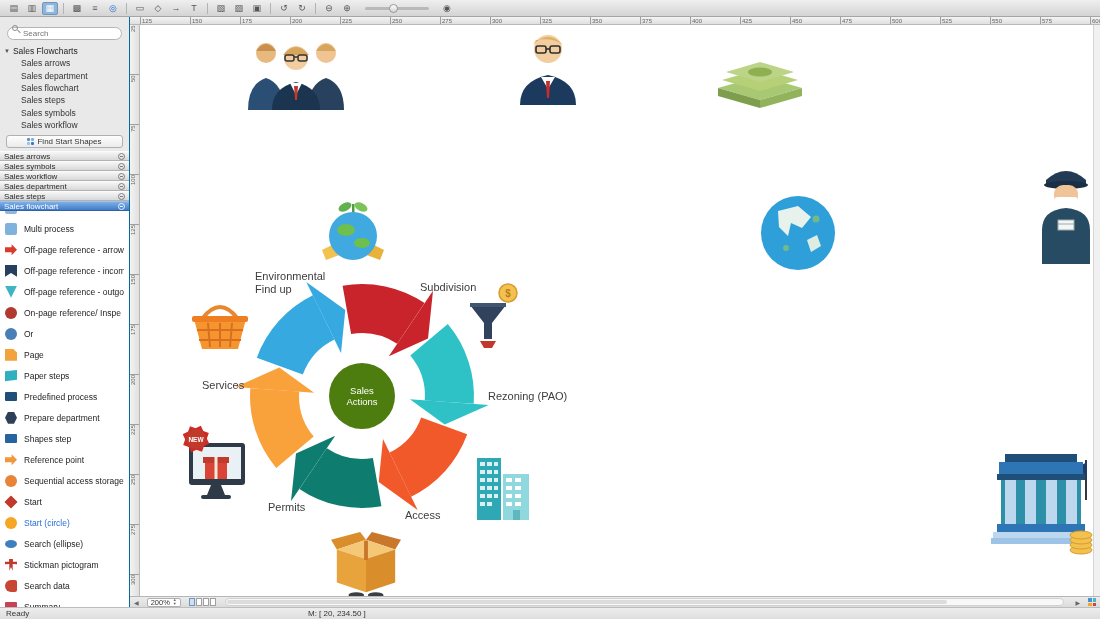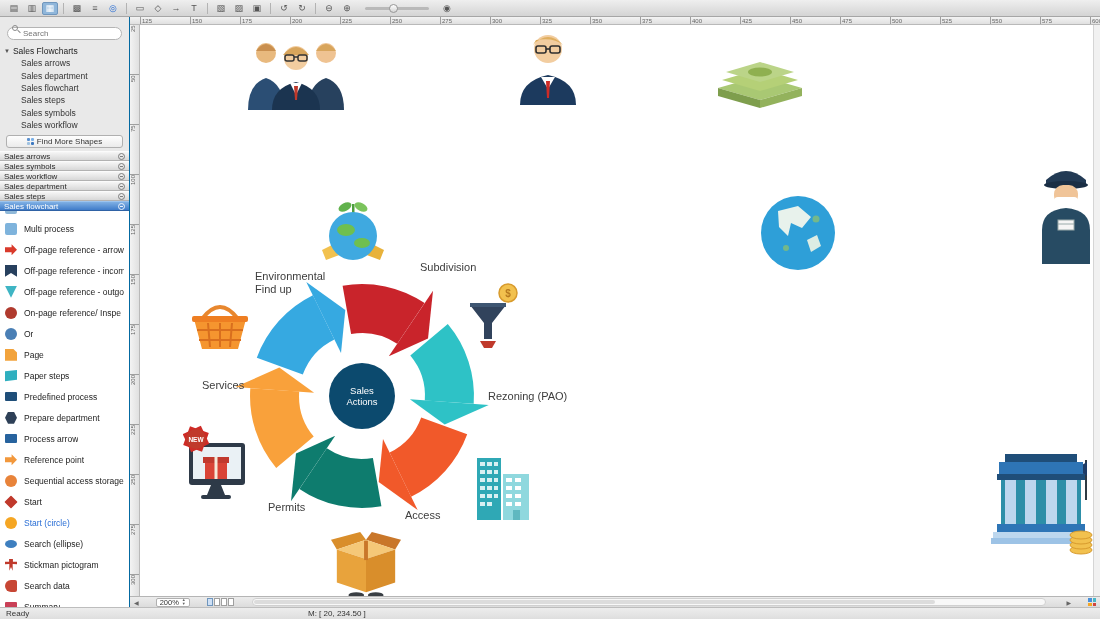--- a/index.html
+++ b/index.html
@@ -63,27 +63,27 @@
   .v-ruler{width:10px;flex:none;background:linear-gradient(90deg,#f3f3f3,#e0e0e0);border-right:1px solid #b9b9b9;display:flex;flex-direction:column;overflow:hidden}
   .v-tick{height:50px;flex:none;border-top:1px solid #9f9f9f;font-size:6px;color:#666;writing-mode:vertical-rl;transform:rotate(180deg);padding-top:1px;display:flex;justify-content:flex-end}
   .canvas{flex:1;background:#fff;position:relative;overflow:hidden}
   .vscroll{width:7px;flex:none;background:#f1f1f1;border-left:1px solid #d5d5d5}
   .clip{position:absolute}
   .clip svg{width:100%;height:100%;display:block}
   .cycle{position:absolute;left:77px;top:226px;width:290px;height:290px}
   .center-circle{position:absolute;left:189px;top:338px;width:66px;height:66px;border-radius:50%;display:flex;align-items:center;justify-content:center;text-align:center;color:#fff;font-size:9.5px;line-height:1.2;padding:0 12px}
   .dlabel{position:absolute;font-size:11px;color:#3d3d3d;line-height:1.15}
   .lbl-0{left:115px;top:245px;width:80px}
-  .lbl-1{left:280px;top:236px}
+  .lbl-1{left:280px;top:256px}
   .lbl-2{left:348px;top:365px}
   .lbl-3{left:265px;top:484px}
   .lbl-4{left:128px;top:476px}
   .lbl-5{left:62px;top:354px}
   
-  .bottombar{height:11px;flex:none;background:linear-gradient(#ececec,#dcdcdc);border-top:1px solid #b5b5b5;display:flex;align-items:center;font-size:7.5px;color:#444;gap:15px;padding:0 2px}
+  .bottombar{height:11px;flex:none;background:linear-gradient(#ececec,#dcdcdc);border-top:1px solid #b5b5b5;display:flex;align-items:center;font-size:7.5px;color:#444;gap:6px;padding:0 2px}
   .bb-btn{font-size:6px;color:#666;padding:0 2px}
   .zoombox{height:9px;border:1px solid #b0b0b0;background:#fff;border-radius:2px;display:flex;align-items:center;padding:0 3px;font-size:7.5px;color:#333;gap:3px}
   .stepper{display:flex;flex-direction:column;font-size:4px;color:#666;line-height:1.1}
   .pages{display:flex;gap:1px;margin-left:2px}
   .pg{width:6px;height:8px;border:1px solid #9f9f9f;background:#fff}
   .pg.active{background:#cfe0f5;border-color:#6f96bd}
   .hscroll{flex:1;height:8px;background:#f8f8f8;border:1px solid #d0d0d0;border-radius:4px;margin:0 3px;position:relative}
   .hthumb{position:absolute;left:1px;top:1px;bottom:1px;width:86%;background:#dcdcdc;border-radius:3px}
   .grid-badge{width:8px;height:8px;display:grid;grid-template-columns:1fr 1fr;gap:1px;margin-right:2px}
   .grid-badge i{background:#4a90d9}
@@ -227,21 +227,21 @@
             <div class="tree-item">Sales workflow</div>
           </div>
       </div>
       <button class="findmore">
         <span class="fm-grid">
             <i></i>
             <i></i>
             <i></i>
             <i></i>
           </span>
-        <span>Find More Shapes</span>
+        <span>Find Start Shapes</span>
       </button>
       <div>
 
           <div class="section">
             <span>Sales arrows</span>
             <span class="sec-ic"></span>
           </div>
 
           <div class="section">
             <span>Sales symbols</span>
@@ -320,21 +320,21 @@
             <span class="shape-label">Predefined process</span>
           </div>
 
           <div class="shape-row">
             <span class="si hex" style="background: rgb(46, 64, 87);"></span>
             <span class="shape-label">Prepare department</span>
           </div>
 
           <div class="shape-row">
             <span class="si rect" style="background: rgb(39, 99, 158);"></span>
-            <span class="shape-label">Process arrow</span>
+            <span class="shape-label">Shapes step</span>
           </div>
 
           <div class="shape-row">
             <span class="si arrow" style="background: rgb(242, 152, 60);"></span>
             <span class="shape-label">Reference point</span>
           </div>
 
           <div class="shape-row">
             <span class="si circle" style="background: rgb(232, 131, 58);"></span>
             <span class="shape-label">Sequential access storage</span>
@@ -631,21 +631,21 @@
                 <g fill="#0E7C6E">
                   <path d="M 19.4 110.3 A 112 112 0 0 1 -62.6 92.9 L -35.2 52.2 A 63 63 0 0 0 10.9 62.0 Z"></path>
                   <path d="M -71.0 105.3 L -66.0 57.4 L -26.8 39.8 Z"></path>
                 </g>
                 <g fill="#F9A13B">
                   <path d="M -85.8 72.0 A 112 112 0 0 1 -111.7 -7.8 L -62.8 -4.4 A 63 63 0 0 0 -48.3 40.5 Z"></path>
                   <path d="M -126.7 -8.9 L -82.7 -28.5 L -47.9 -3.3 Z"></path>
                 </g>
               </svg>
           </div>
-          <div class="center-circle" id="center-circle" style="background: #0c4a6e;">Sales Actions</div>
+          <div class="center-circle" id="center-circle" style="background: #4d7c0f;">Sales Actions</div>
 
           <div class="dlabel lbl-0">Environmental Find up</div>
           <div class="dlabel lbl-1">Subdivision</div>
           <div class="dlabel lbl-2">Rezoning (PAO)</div>
           <div class="dlabel lbl-3">Access</div>
           <div class="dlabel lbl-4">Permits</div>
           <div class="dlabel lbl-5">Services</div>
 
         </div>
 

